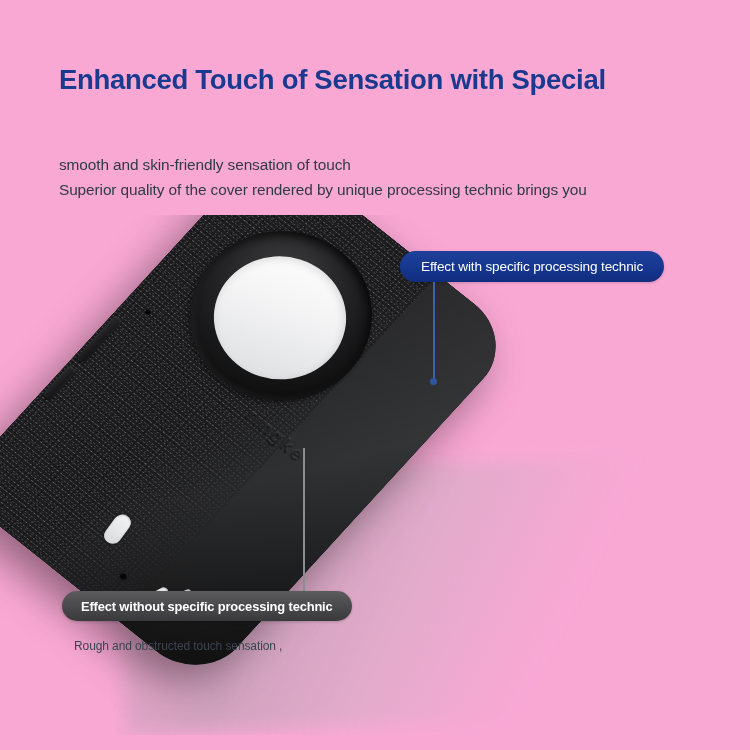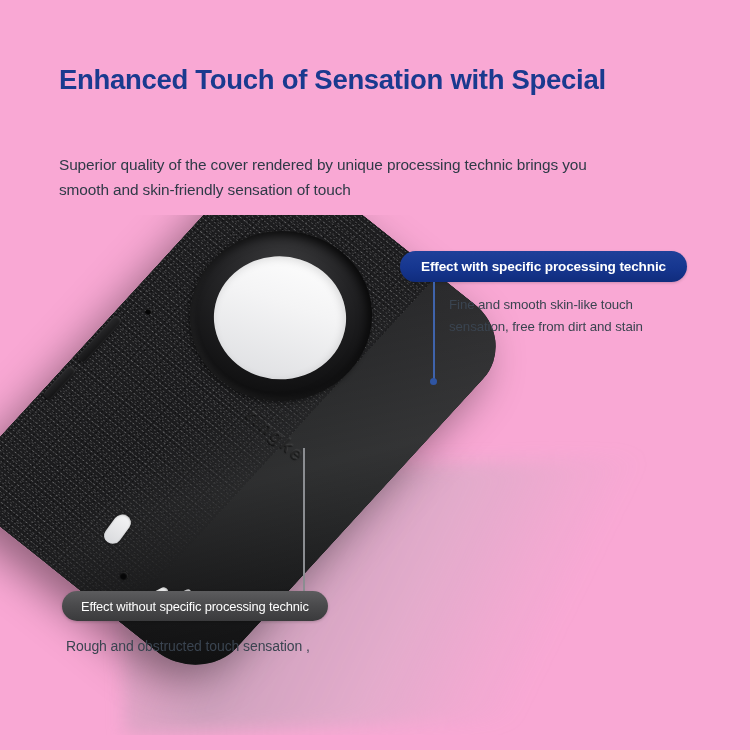--- a/index.html
+++ b/index.html
@@ -231,21 +231,21 @@
     left: 400px;
     top: 251px;
     height: 31px;
     padding: 8px 21px;
     display: flex;
     align-items: center;
     border-radius: 16px;
     background: linear-gradient(180deg, #1f4099 0%, #16368f 55%, #102c7d 100%);
     color: #ffffff;
     font-size: 13.6px;
-    font-weight: bold;
+    font-weight: normal;
     letter-spacing: -0.15px;
     white-space: nowrap;
     box-shadow: 0 1px 3px rgba(0,0,0,0.18);
   }
   .leader-blue {
     position: absolute;
     left: 433px;
     top: 282px;
     width: 1.5px;
     height: 99px;
@@ -277,56 +277,56 @@
     left: 62px;
     top: 591px;
     height: 30px;
     padding: 8px 19px;
     display: flex;
     align-items: center;
     border-radius: 15px;
     background: linear-gradient(180deg, #5c5c5e 0%, #4a4a4c 48%, #3a3a3c 100%);
     color: #ffffff;
     font-size: 12.9px;
-    font-weight: normal;
+    font-weight: bold;
     letter-spacing: -0.15px;
     white-space: nowrap;
     box-shadow: 0 1px 3px rgba(0,0,0,0.2);
   }
   .leader-grey {
     position: absolute;
     left: 303px;
     top: 448px;
     width: 1.5px;
     height: 143px;
     background: #8b8d91;
   }
   .callout-grey-text {
     position: absolute;
-    left: 66px;
+    left: 74px;
     top: 635px;
     width: 300px;
-    font-size: 14px;
+    font-size: 12px;
     line-height: 22px;
     color: #3a4450;
     letter-spacing: -0.1px;
   }
 </style>
 </head>
 <body>
 
 <div class="page">
 
   <div class="headline">
     <span class="headline-line">Enhanced Touch of Sensation with Special</span>
   </div>
 
   <div class="subhead">
+    <span class="subhead-line">smooth and skin-friendly sensation of touch</span>
     <span class="subhead-line">Superior quality of the  cover rendered by unique processing technic brings you</span>
-    <span class="subhead-line">smooth and skin-friendly sensation of touch</span>
   </div>
 
   <div class="photo-stage">
 
     <div class="floor-shadow"></div>
 
     <div class="case-wrap">
       <div class="case-body">
 
         <div class="case-gloss"></div>
@@ -347,24 +347,20 @@
         <div class="port-speaker"></div>
         <div class="port-speaker2"></div>
 
       </div>
     </div>
   </div>
 
   <div class="callout-blue-pill">Effect with specific processing technic</div>
   <div class="leader-blue"></div>
   <div class="leader-blue-dot"></div>
-  <div class="callout-blue-text">
-    <span>Fine and smooth skin-like  touch</span><br>
-    <span>sensation, free from dirt and stain</span>
-  </div>
 
   <div class="leader-grey"></div>
   <div class="callout-grey-pill">Effect without specific processing technic</div>
   <div class="callout-grey-text">
     <span>Rough and obstructed touch sensation ,</span><br>
   </div>
 
 </div>
 
 </body></html>

